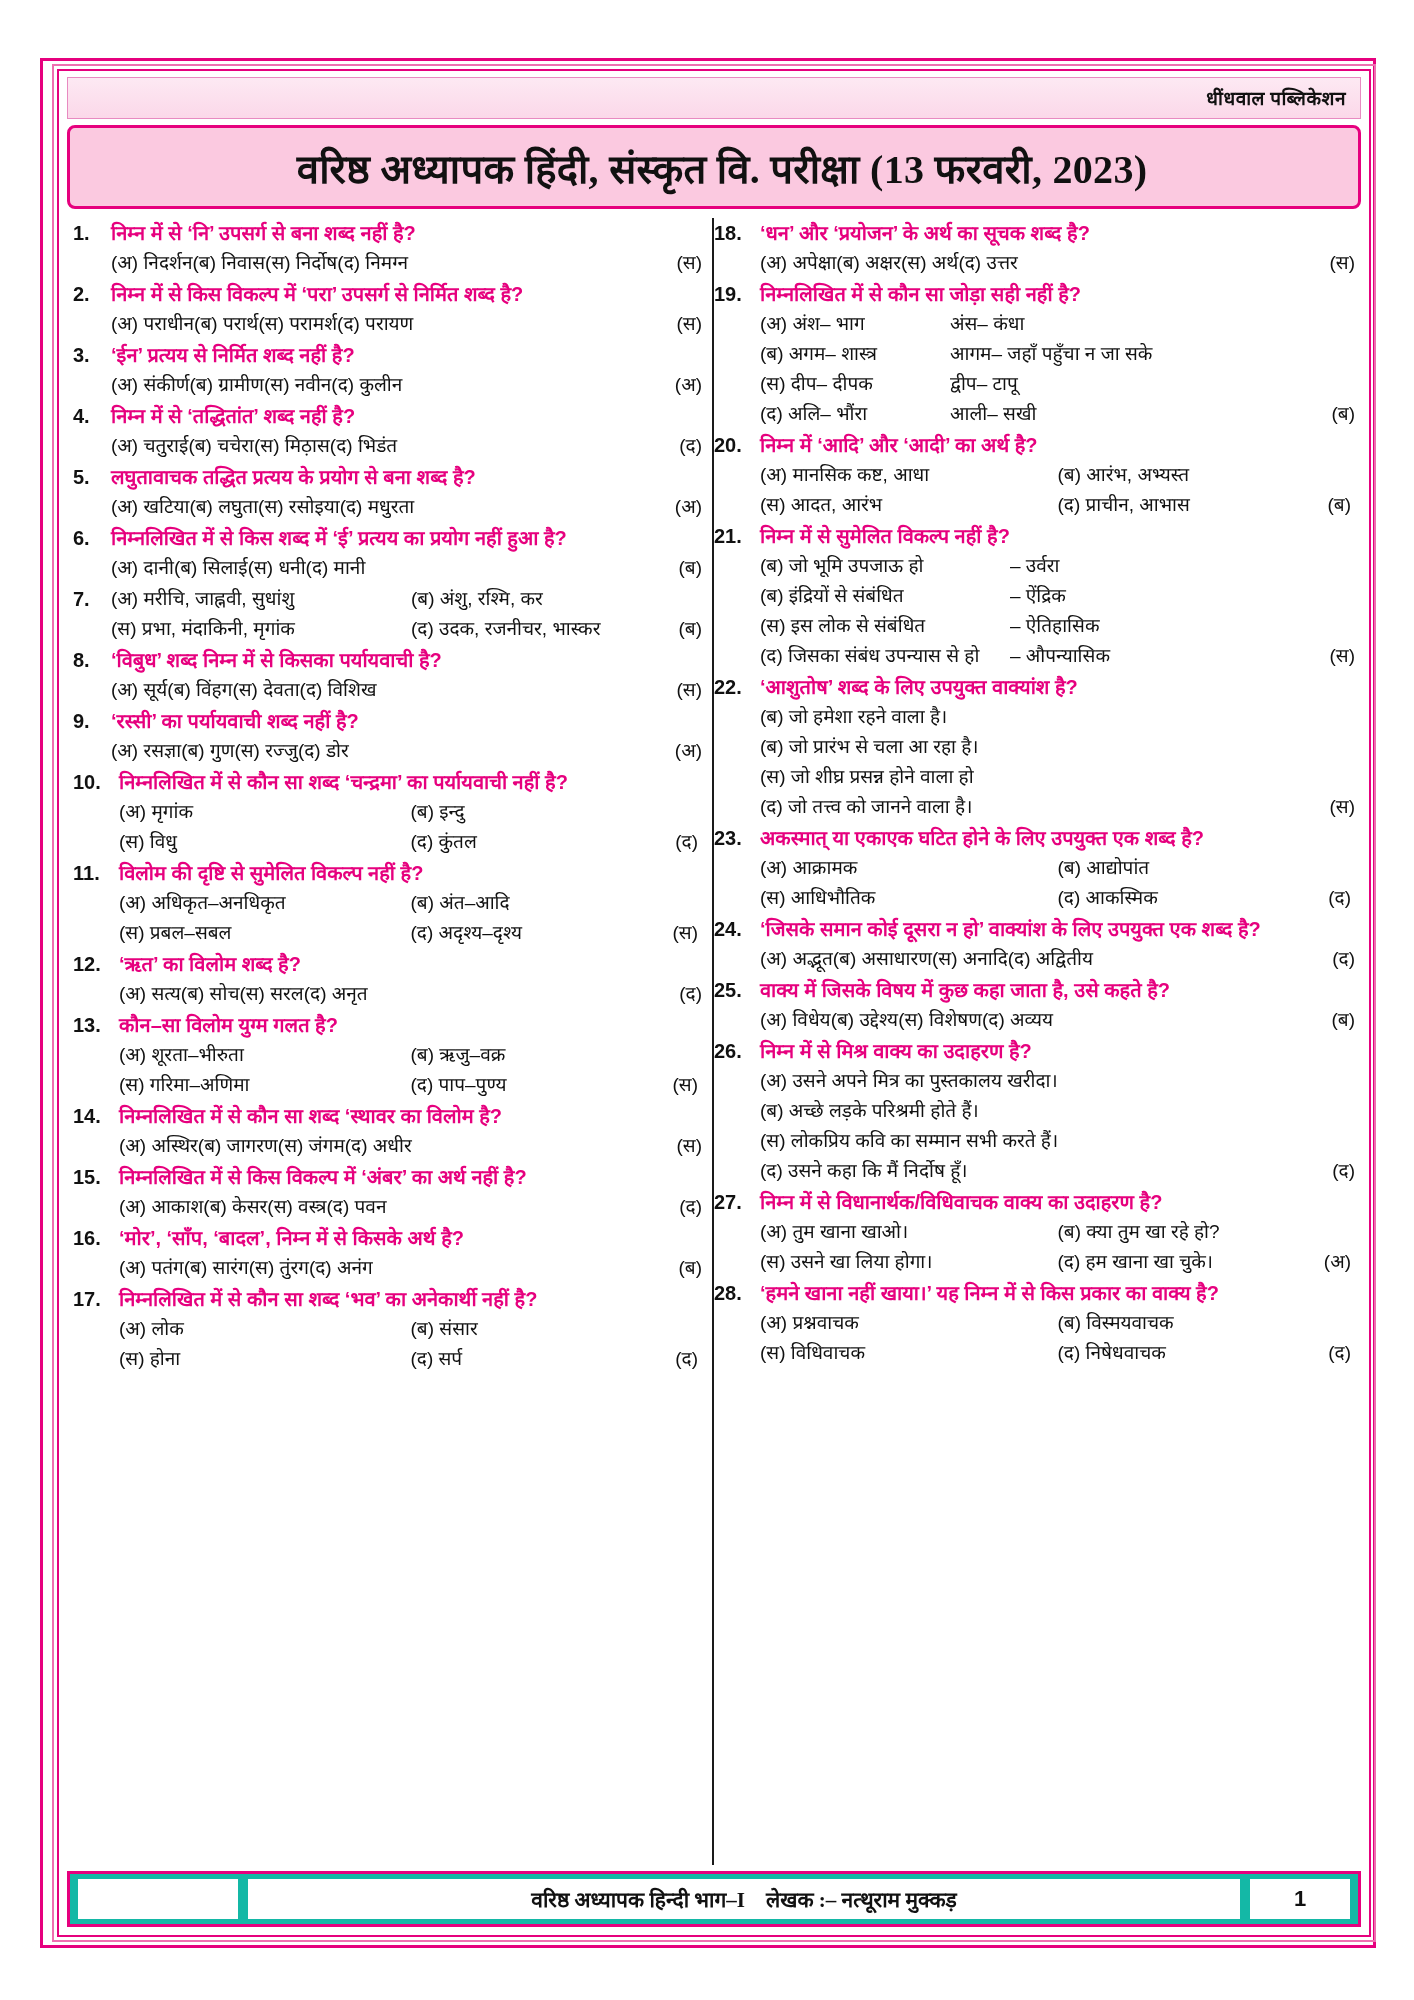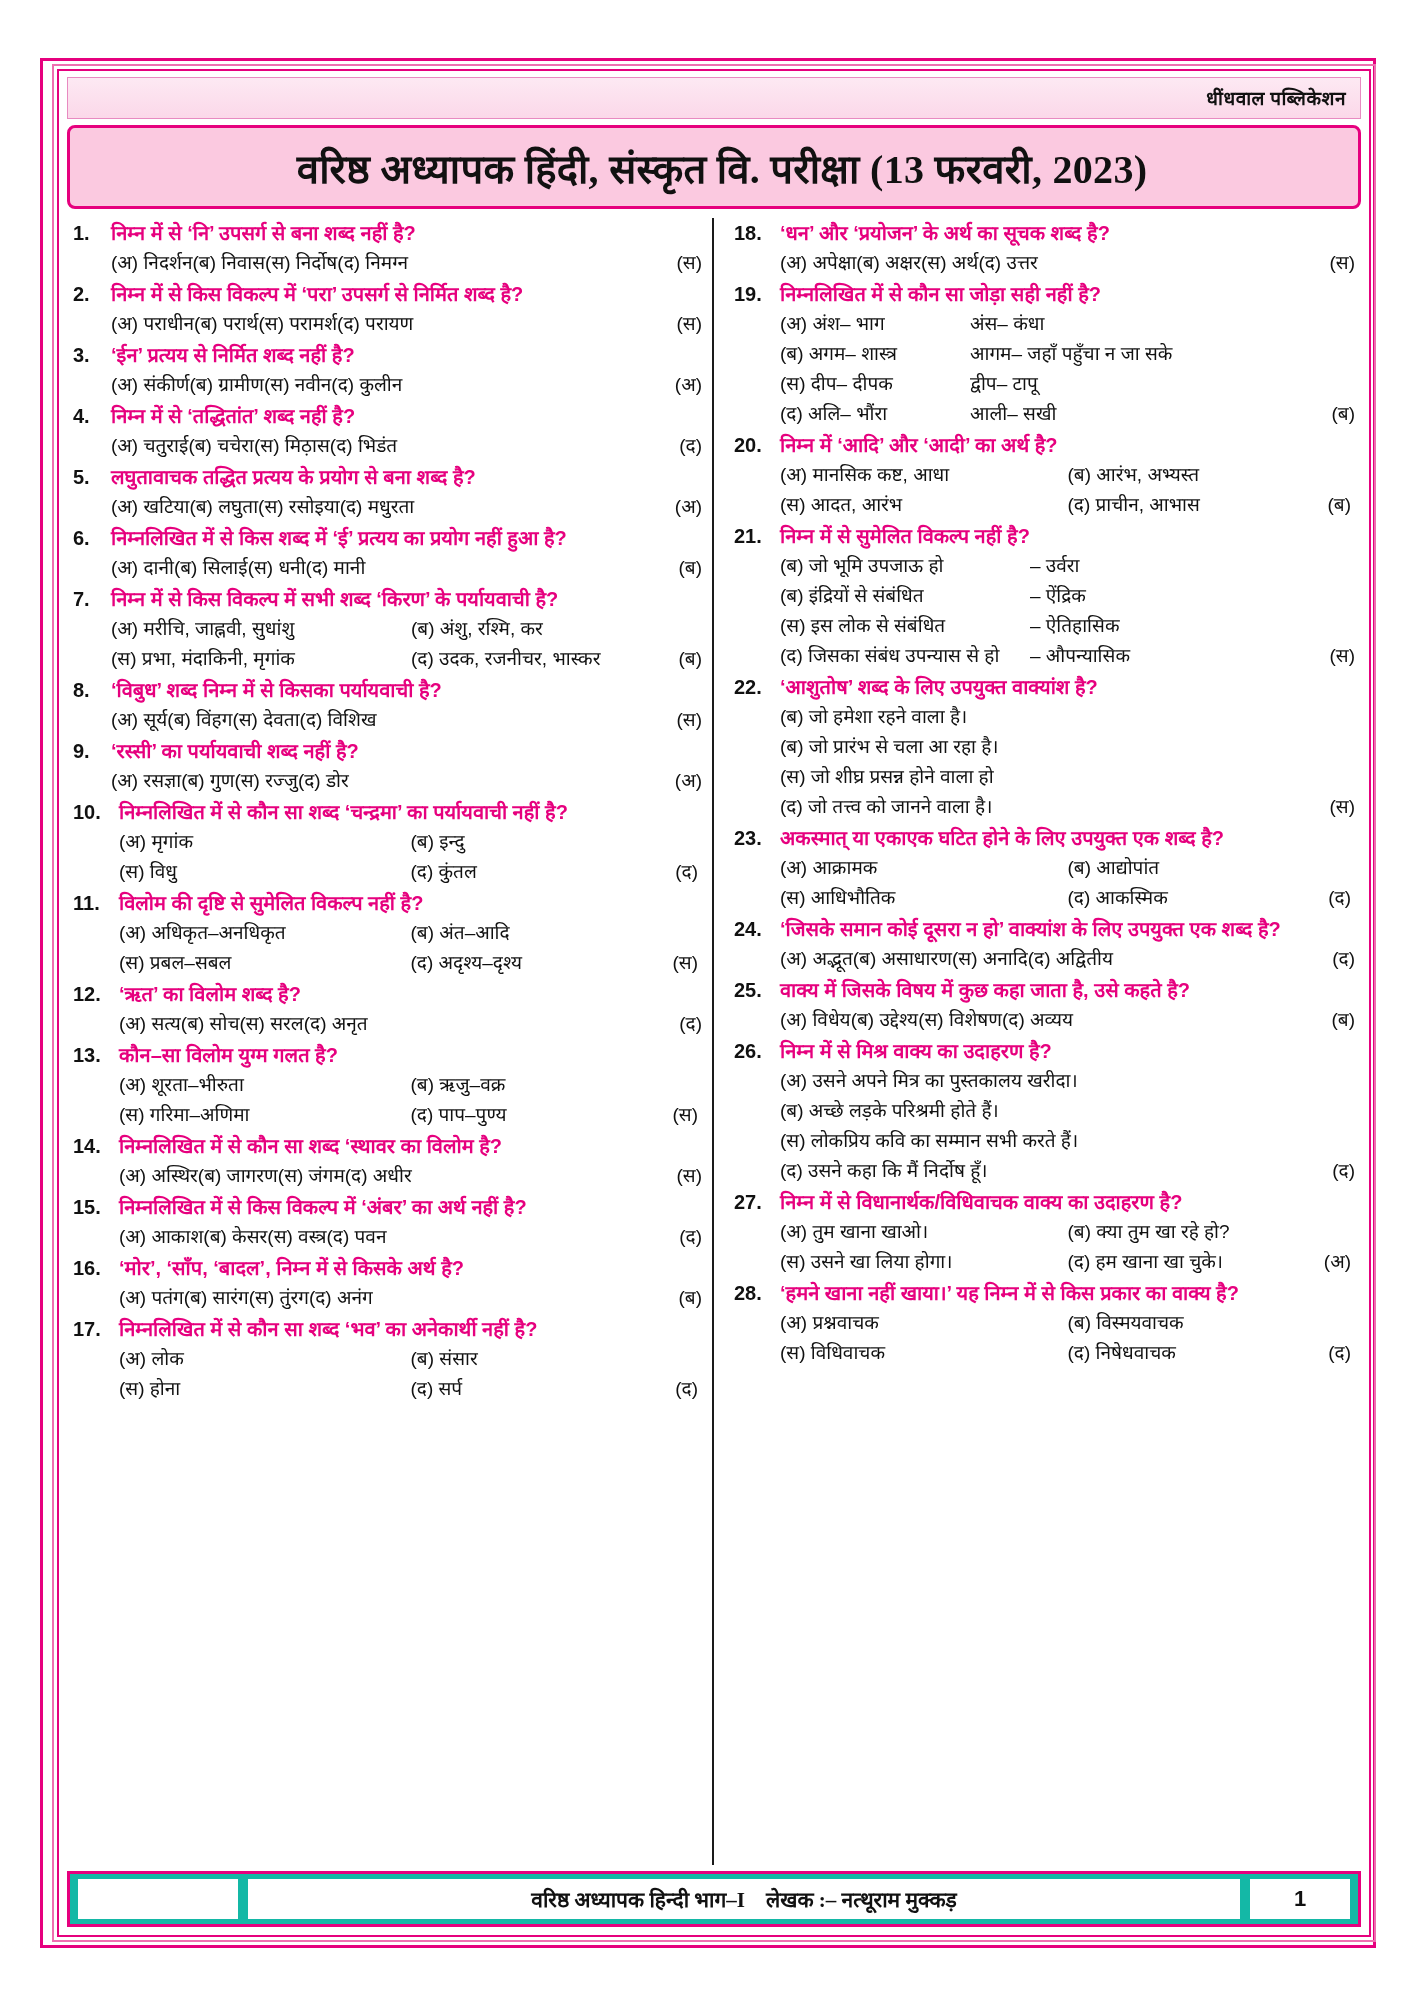--- a/index.html
+++ b/index.html
@@ -83,21 +83,21 @@
     margin-top: 9px;
     min-height: 0;
     position: relative;
   }
   .col {
     width: 50%;
     padding: 0 6px;
     overflow: hidden;
   }
   .col-left  { border-right: 2px solid #1a1a1a; padding-right: 10px; }
-  .col-right { padding-left: 20px; }
+  .col-right { padding-left: 0; }
 
   
   .q {
     display: flex;
     align-items: flex-start;
     margin-bottom: 1px;
   }
   .q-num {
     font-family: "Liberation Sans", sans-serif;
     font-size: 20px;
@@ -309,21 +309,20 @@
                   <span class="opt">(ब) सिलाई</span>
                   <span class="opt">(स) धनी</span>
                   <span class="opt">(द) मानी</span>
                   <span class="ans">(ब)</span>
                 </div>
               </div>
             </div>
             <div class="q">
               <div class="q-num">7.</div>
               <div class="q-body">
-                <div class="q-text">निम्न में से किस विकल्प में सभी शब्द ‘किरण’ के पर्यायवाची है?</div>
                 <div class="pair-row pair-row2">
                   <span class="p1" style="width: 300px;">(अ) मरीचि, जाह्नवी, सुधांशु</span>
                   <span class="p2">(ब) अंशु, रश्मि, कर</span>
                 </div>
                 <div class="pair-row pair-row2">
                   <span class="p1" style="width: 300px;">(स) प्रभा, मंदाकिनी, मृगांक</span>
                   <span class="p2">(द) उदक, रजनीचर, भास्कर</span>
                   <span class="pa">(ब)</span>
                 </div>
               </div>

